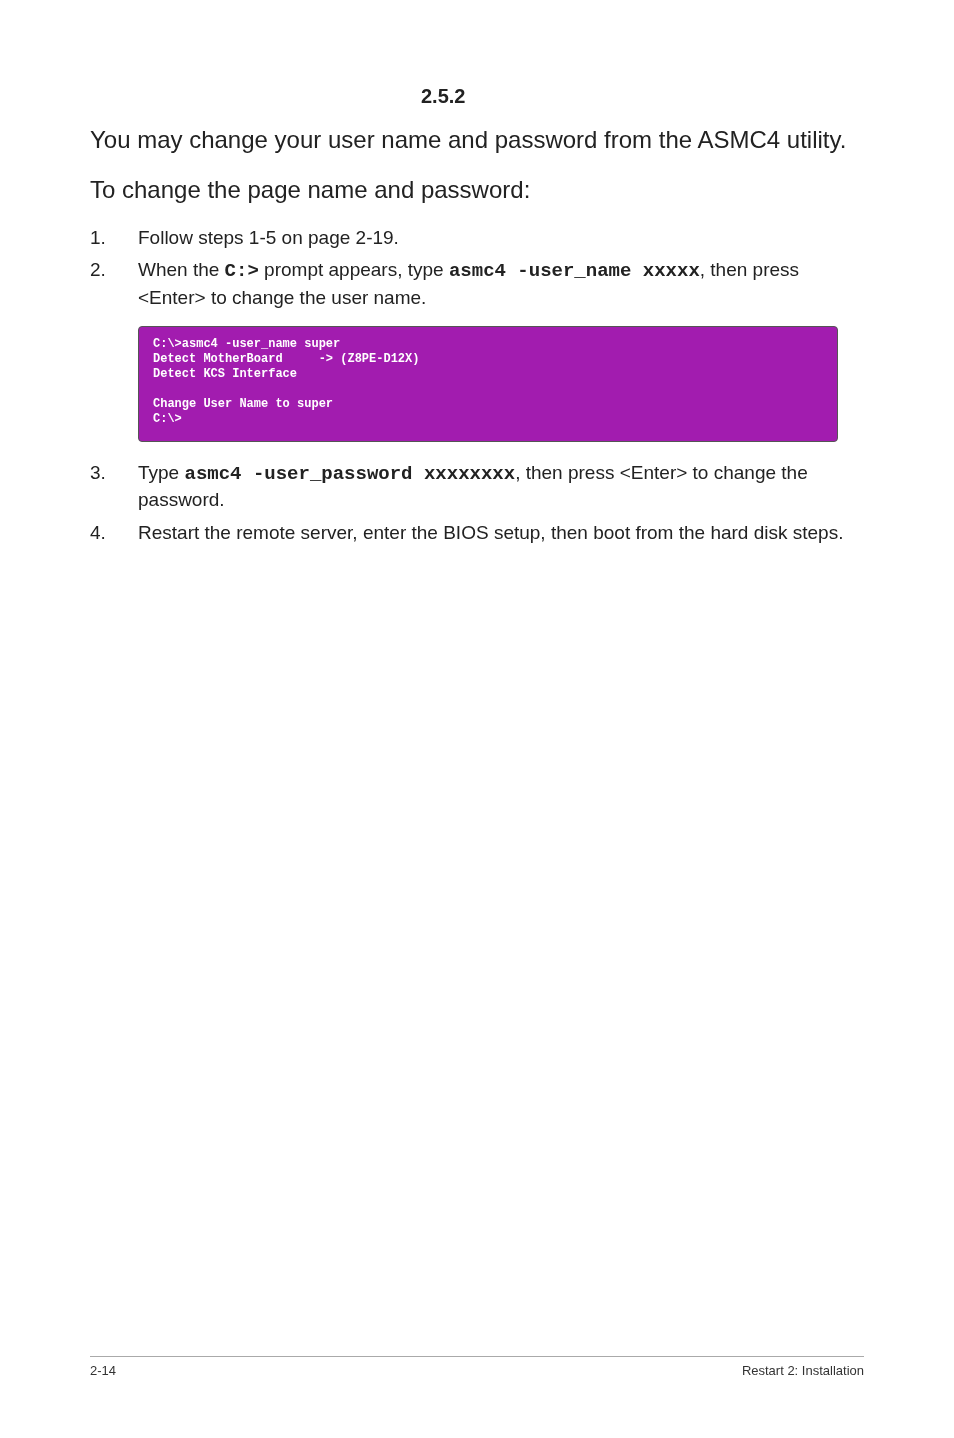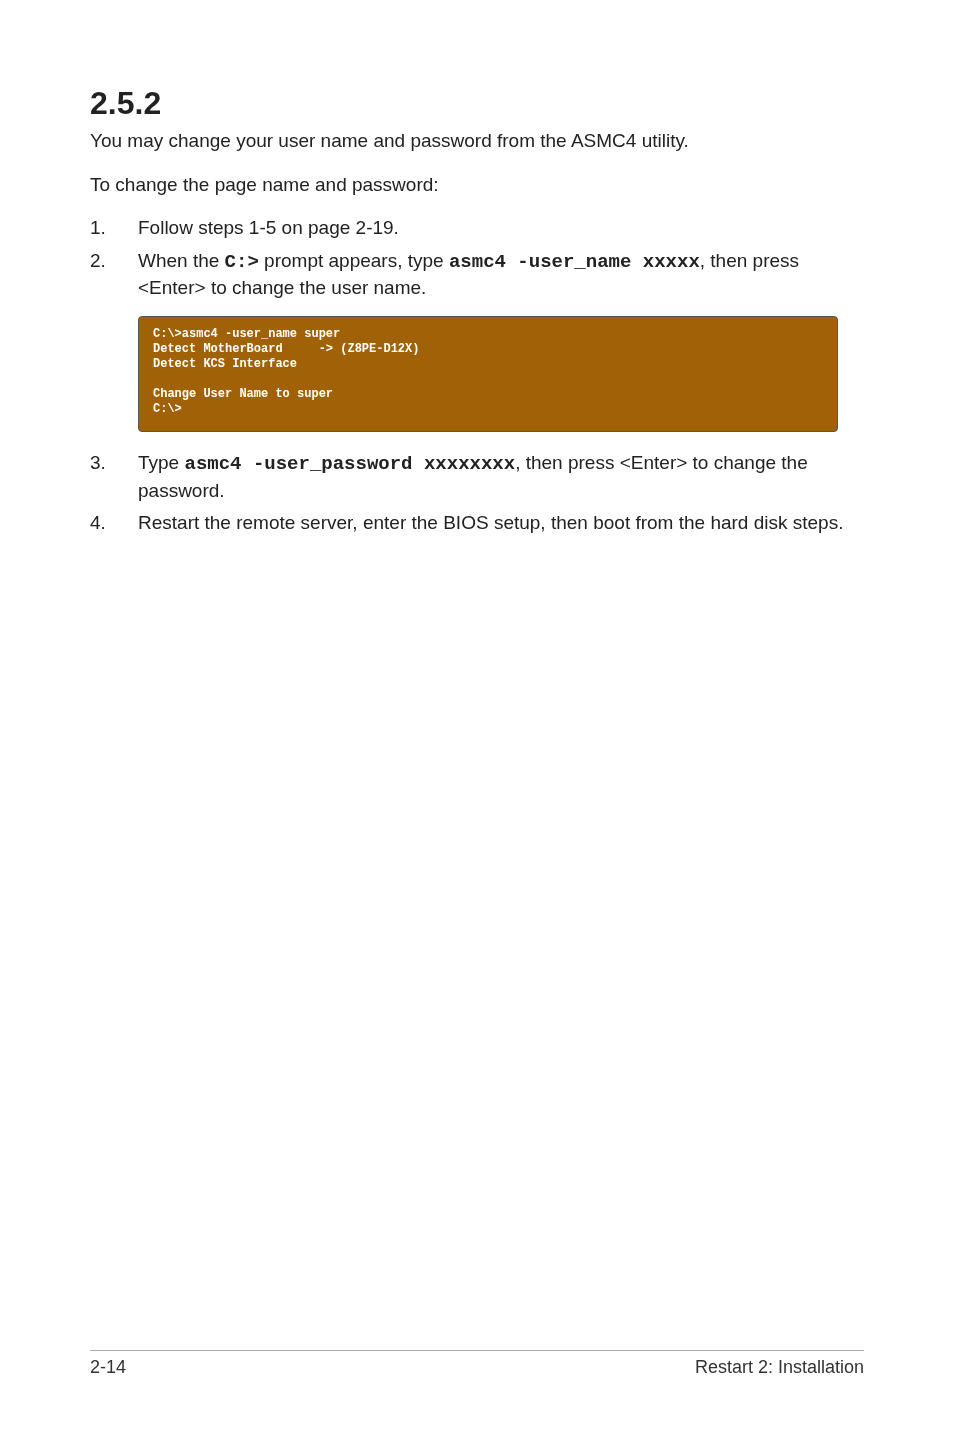--- a/index.html
+++ b/index.html
@@ -5,28 +5,29 @@
   * { box-sizing: border-box; margin: 0; padding: 0; }
   html, body { width: 954px; height: 1438px; }
   body {
     font-family: Arial, Helvetica, sans-serif;
     color: #222;
     background: #fff;
     position: relative;
     padding: 85px 90px 0 90px;
   }
   .section-title {
-    font-size: 32px;
+    font-size: 20px;
     font-weight: bold;
     display: flex;
-    margin-bottom: 6px;
+    margin-bottom: 16px;
+    justify-content: center;
   }
   .section-number { width: 112px; flex-shrink: 0; }
   .body-text {
-    font-size: 19px;
+    font-size: 24px;
     line-height: 1.35;
     margin-bottom: 18px;
   }
   ol.numbered {
     list-style: none;
     font-size: 19px;
     line-height: 1.4;
     margin-left: 0;
     margin-bottom: 14px;
   }
@@ -34,40 +35,40 @@
     display: flex;
     margin-bottom: 6px;
   }
   ol.numbered li .num { width: 48px; flex-shrink: 0; }
   ol.numbered li .content { flex: 1; }
   .mono { font-family: "Courier New", monospace; font-weight: bold; }
   .terminal-wrap {
     margin: 12px 0 18px 48px;
     border: 1px solid #555;
     border-radius: 4px;
-    background: #a16207;
+    background: #a21caf;
     padding: 10px 14px 14px 14px;
     width: 700px;
   }
   .terminal {
     font-family: "Courier New", monospace;
     font-weight: bold;
     font-size: 12px;
     color: #fff;
     white-space: pre;
     line-height: 1.25;
   }
   .footer {
     position: absolute;
     bottom: 60px;
     left: 90px;
     right: 90px;
     border-top: 1px solid #aaa;
     padding-top: 6px;
-    font-size: 18px;
+    font-size: 13px;
     display: flex;
     justify-content: space-between;
     color: #333;
   }
 </style>
 </head>
 <body>
 
 <h2 class="section-title">
   <span class="section-number">2.5.2</span>

